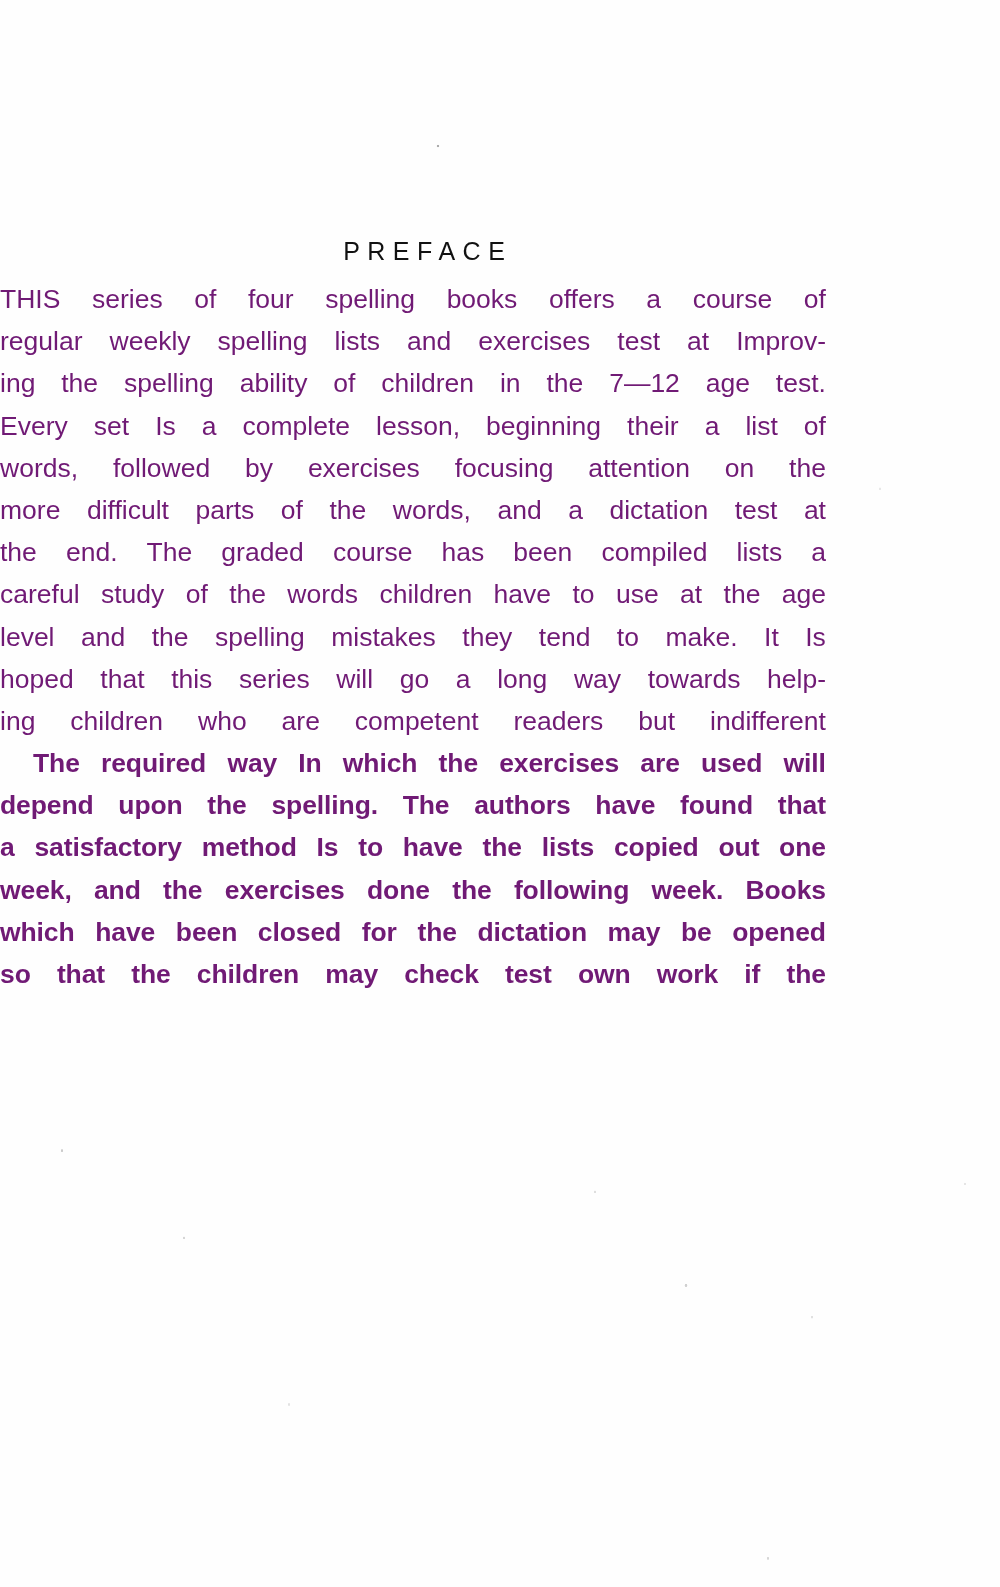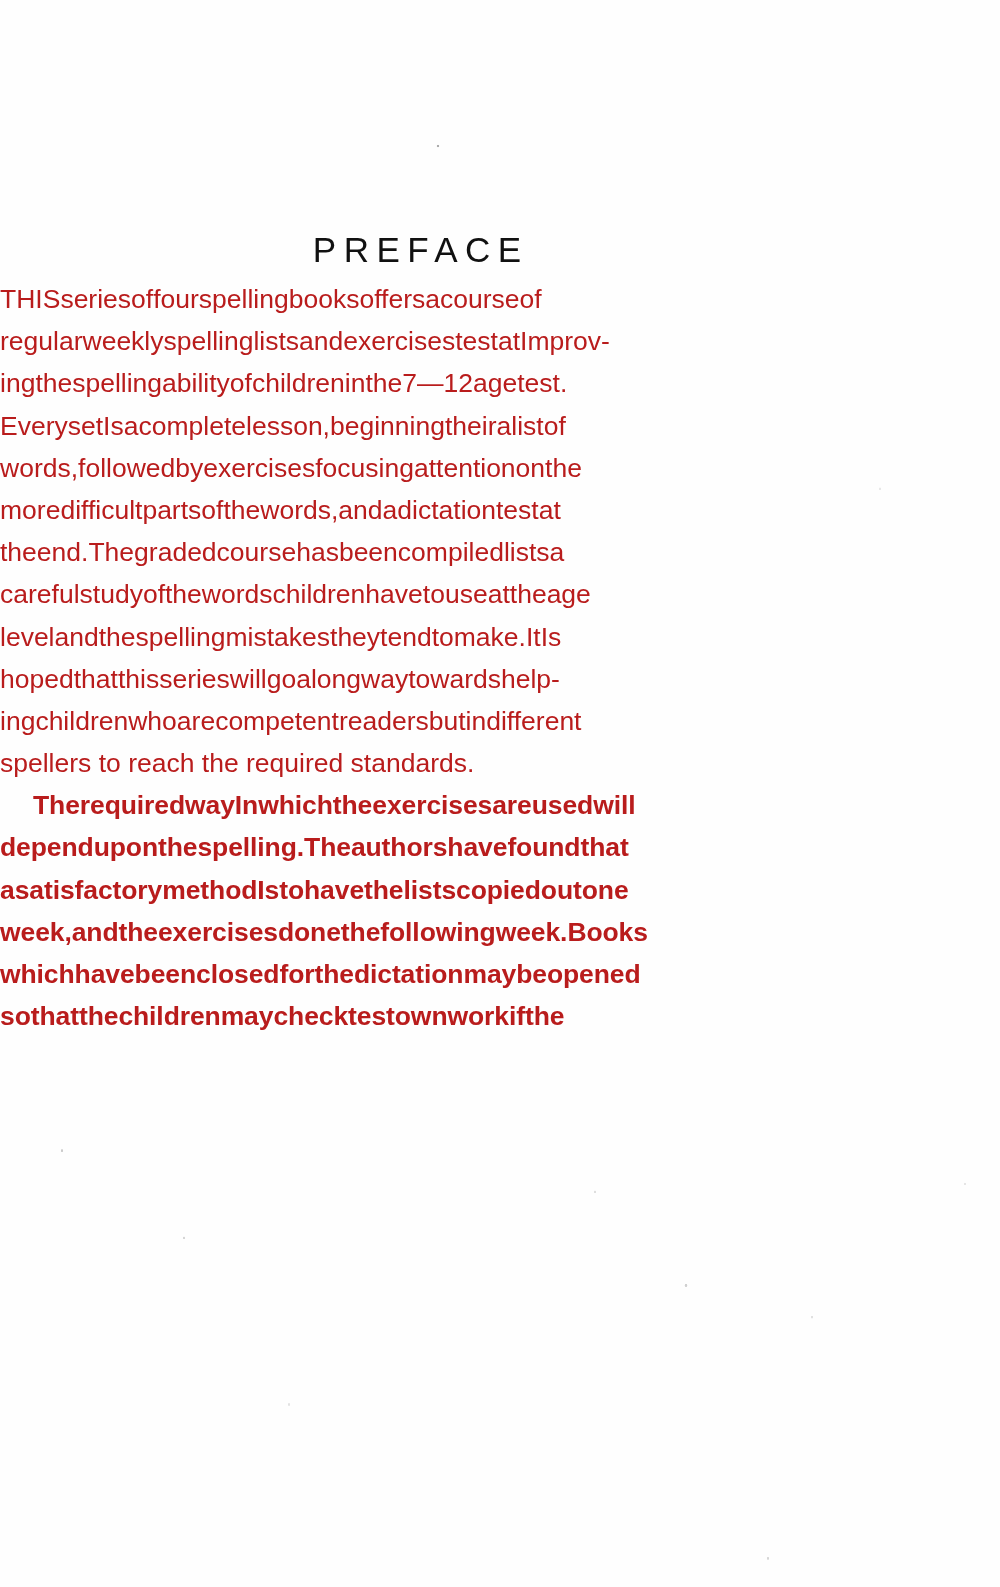--- a/index.html
+++ b/index.html
@@ -33,24 +33,24 @@
       radial-gradient(circle at 68.6% 81.0%, rgba(120,120,120,.34) 0 1.1px, transparent 1.6px),
       radial-gradient(circle at 81.2% 83.0%, rgba(130,130,130,.24) 0 1px, transparent 1.5px),
       radial-gradient(circle at 28.9% 88.5%, rgba(130,130,130,.22) 0 1px, transparent 1.5px),
       radial-gradient(circle at 76.8% 98.2%, rgba(120,120,120,.30) 0 1px, transparent 1.5px),
       radial-gradient(circle at 96.5% 74.6%, rgba(130,130,130,.20) 0 1px, transparent 1.5px),
       radial-gradient(circle at 88.0% 30.8%, rgba(130,130,130,.18) 0 1px, transparent 1.5px);
     background-repeat: no-repeat;
   }
 
   .doc-title {
-    margin: 4px;
+    margin: 11px;
     padding: 0;
     text-align: center;
-    font-size: 35px;
+    font-size: 25px;
     font-weight: 400;
     letter-spacing: 7.5px;
     text-indent: 7.5px;
     line-height: 1;
     position: absolute;
     top: 228px;
     left: 0;
     width: 826px;
     color: #111111;
   }
@@ -58,26 +58,26 @@
   .body-text {
     position: absolute;
     top: 278px;
     left: 0;
     width: 826px;
   }
 
   
   .text-line {
     display: flex;
-    justify-content: flex-start;
+    justify-content: space-between;
     height: 42.2px;
     font-size: 26.5px;
     line-height: 42.2px;
     white-space: pre;
-    color: #b91c1c;
+    color: #701a75;
   }
 
   
   .text-line.ragged {
     display: block;
     text-align: left;
   }
 
   .text-line.indented {
     padding-left: 33px;
@@ -108,21 +108,20 @@
         <div class="text-line"><span class="w">regular</span><span class="w">weekly</span><span class="w">spelling</span><span class="w">lists</span><span class="w">and</span><span class="w">exercises</span><span class="w">test</span><span class="w">at</span><span class="w">Improv-</span></div>
         <div class="text-line"><span class="w">ing</span><span class="w">the</span><span class="w">spelling</span><span class="w">ability</span><span class="w">of</span><span class="w">children</span><span class="w">in</span><span class="w">the</span><span class="w">7—12</span><span class="w">age</span><span class="w">test.</span></div>
         <div class="text-line"><span class="w">Every</span><span class="w">set</span><span class="w">Is</span><span class="w">a</span><span class="w">complete</span><span class="w">lesson,</span><span class="w">beginning</span><span class="w">their</span><span class="w">a</span><span class="w">list</span><span class="w">of</span></div>
         <div class="text-line"><span class="w">words,</span><span class="w">followed</span><span class="w">by</span><span class="w">exercises</span><span class="w">focusing</span><span class="w">attention</span><span class="w">on</span><span class="w">the</span></div>
         <div class="text-line"><span class="w">more</span><span class="w">difficult</span><span class="w">parts</span><span class="w">of</span><span class="w">the</span><span class="w">words,</span><span class="w">and</span><span class="w">a</span><span class="w">dictation</span><span class="w">test</span><span class="w">at</span></div>
         <div class="text-line"><span class="w">the</span><span class="w">end.</span><span class="w">The</span><span class="w">graded</span><span class="w">course</span><span class="w">has</span><span class="w">been</span><span class="w">compiled</span><span class="w">lists</span><span class="w">a</span></div>
         <div class="text-line"><span class="w">careful</span><span class="w">study</span><span class="w">of</span><span class="w">the</span><span class="w">words</span><span class="w">children</span><span class="w">have</span><span class="w">to</span><span class="w">use</span><span class="w">at</span><span class="w">the</span><span class="w">age</span></div>
         <div class="text-line"><span class="w">level</span><span class="w">and</span><span class="w">the</span><span class="w">spelling</span><span class="w">mistakes</span><span class="w">they</span><span class="w">tend</span><span class="w">to</span><span class="w">make.</span><span class="w">It</span><span class="w">Is</span></div>
         <div class="text-line"><span class="w">hoped</span><span class="w">that</span><span class="w">this</span><span class="w">series</span><span class="w">will</span><span class="w">go</span><span class="w">a</span><span class="w">long</span><span class="w">way</span><span class="w">towards</span><span class="w">help-</span></div>
         <div class="text-line"><span class="w">ing</span><span class="w">children</span><span class="w">who</span><span class="w">are</span><span class="w">competent</span><span class="w">readers</span><span class="w">but</span><span class="w">indifferent</span></div>
-        <div class="text-line ragged">spellers to reach the required standards.</div>
         <div class="text-line indented heavy"><span class="w">The</span><span class="w">required</span><span class="w">way</span><span class="w">In</span><span class="w">which</span><span class="w">the</span><span class="w">exercises</span><span class="w">are</span><span class="w">used</span><span class="w">will</span></div>
         <div class="text-line heavy"><span class="w">depend</span><span class="w">upon</span><span class="w">the</span><span class="w">spelling.</span><span class="w">The</span><span class="w">authors</span><span class="w">have</span><span class="w">found</span><span class="w">that</span></div>
         <div class="text-line heavy"><span class="w">a</span><span class="w">satisfactory</span><span class="w">method</span><span class="w">Is</span><span class="w">to</span><span class="w">have</span><span class="w">the</span><span class="w">lists</span><span class="w">copied</span><span class="w">out</span><span class="w">one</span></div>
         <div class="text-line heavy"><span class="w">week,</span><span class="w">and</span><span class="w">the</span><span class="w">exercises</span><span class="w">done</span><span class="w">the</span><span class="w">following</span><span class="w">week.</span><span class="w">Books</span></div>
         <div class="text-line heavy"><span class="w">which</span><span class="w">have</span><span class="w">been</span><span class="w">closed</span><span class="w">for</span><span class="w">the</span><span class="w">dictation</span><span class="w">may</span><span class="w">be</span><span class="w">opened</span></div>
         <div class="text-line heavy"><span class="w">so</span><span class="w">that</span><span class="w">the</span><span class="w">children</span><span class="w">may</span><span class="w">check</span><span class="w">test</span><span class="w">own</span><span class="w">work</span><span class="w">if</span><span class="w">the</span></div>
       </div>
   </div>
 
 </div>

